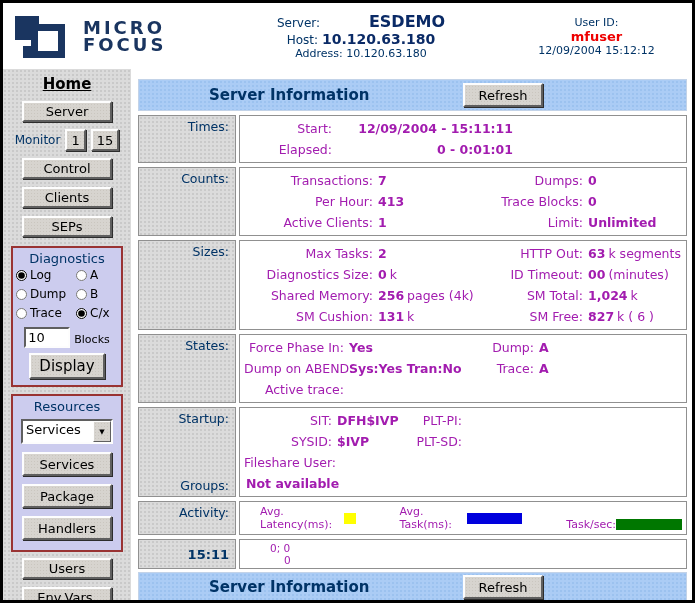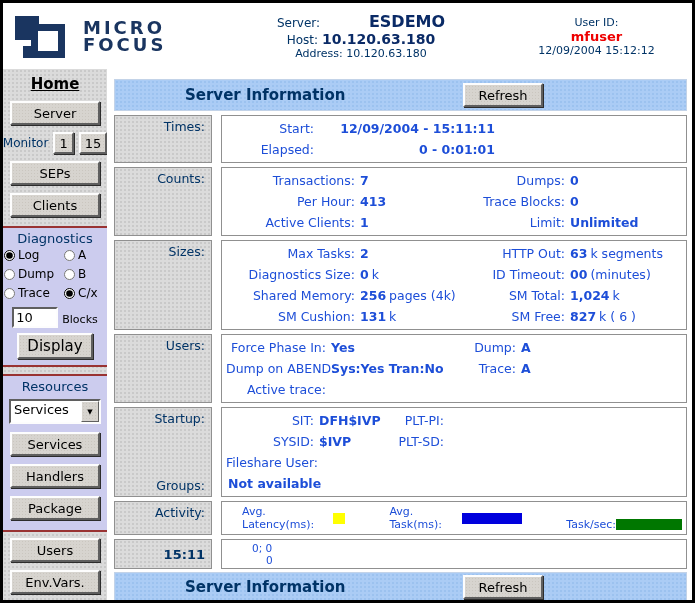--- a/index.html
+++ b/index.html
@@ -26,21 +26,21 @@
   .hdr-center { flex:1; text-align:center; color:#036; }
   .hdr-line1 { font-size:12px; } .hdr-line1 b { font-size:16px; color:#0a2a66;margin-left:45px; }
   .hdr-line2 { font-size:12px; } .hdr-line2 b { font-size:14px; color:#0a2a66; }
   .hdr-line3 { font-size:11px; }
   .hdr-right { width:175px; text-align:center; color:#036; margin-right:8px; }
   .hdr-user { color:#e00; font-weight:bold; font-size:13px; }
   .hdr-small { font-size:11px; }
 
   
   .bodyrow { flex:1; display:flex; overflow:hidden; }
-  .sidebar { width:104px; flex:0 0 auto; display:flex; flex-direction:column;
+  .sidebar { width:128px; flex:0 0 auto; display:flex; flex-direction:column;
              align-items:center; padding-top:4px; overflow:hidden; }
   .main { flex:1; padding:10px 5px 0 7px; overflow:hidden; }
 
   
   .btn { font-family:inherit; font-size:13px; color:#000; text-align:center;
          border-style:solid; border-width:2px; border-color:#fdfdfd #5f5f5f #5f5f5f #fdfdfd;
          box-shadow:1px 1px 0 #2c2c2c; cursor:pointer; padding:1px 6px; }
   .sb-btn { width:90px; height:24px; margin:4px 0; }
   .mini-btn { height:22px; min-width:20px; padding:1px 4px; margin:0; }
 
@@ -69,22 +69,22 @@
   
   .bar { height:32px; display:flex; align-items:center; border:1px solid #c3d3e8; box-sizing:border-box; }
   .bar-title { margin-left:70px; font-size:15px; font-weight:bold; color:#036; }
   .refresh-btn { margin-left:auto; margin-right:143px; width:80px; height:24px; }
   .bar2 { height:30px; margin-top:3px; }
 
   .section { display:flex; margin-top:4px; align-items:stretch; }
   .seclabel { width:98px; flex:0 0 auto; box-sizing:border-box; border:1px solid #909090;
               color:#036; font-size:12.5px; text-align:right; padding:3px 6px 3px 2px; }
   .seclabel.two { display:flex; flex-direction:column; justify-content:space-between; align-items:flex-end; }
-  .seccontent { flex:1; margin-left:9px; background:#fff; border:1px solid #909090;
-                padding:2px 4px; box-sizing:border-box; color:#1d4ed8; font-size:12.5px; }
+  .seccontent { flex:1; margin-left:3px; background:#fff; border:1px solid #909090;
+                padding:2px 4px; box-sizing:border-box; color:#a21caf; font-size:12.5px; }
   .line { display:grid; line-height:21px; }
   .gt { grid-template-columns:88px 181px 1fr; }
   .gt .vl { text-align:right; padding-left:0; }
   .g1 { grid-template-columns:129px 115px 95px 1fr; }
   .g2 { grid-template-columns:100px 125px 65px 1fr; }
   .g3 { grid-template-columns:88px 75px 55px 1fr; }
   .lb { text-align:right; white-space:nowrap; }
   .vl { padding-left:5px; white-space:nowrap; font-weight:bold; }
   .sfx { font-weight:normal; margin-left:3px; }
   .groups-val { font-weight:bold; line-height:21px; padding-left:2px; }
@@ -135,22 +135,23 @@
   <div class="bodyrow">
 
     <div class="sidebar tex-gray">
       <div class="home">Home</div>
       <button class="btn tex-btn sb-btn">Server</button>
       <div class="monitor-row">
         <span class="monitor-lbl">Monitor</span>
         <button class="btn tex-btn mini-btn">1</button>
         <button class="btn tex-btn mini-btn">15</button>
       </div>
+      <button class="btn tex-btn sb-btn">Control</button>
+      <button class="btn tex-btn sb-btn">Clients</button>
       <button class="btn tex-btn sb-btn">SEPs</button>
-      <button class="btn tex-btn sb-btn">Clients</button>
 
       <div class="group">
         <div class="group-title">Diagnostics</div>
         <div class="radio-grid">
           <label class="radio-item">
             <input type="radio" name="diag-left" checked="" style="">
             <span>Log</span>
             </label>
           <label class="radio-item">
             <input type="radio" name="diag-right" style="">
@@ -180,22 +181,22 @@
         <button class="btn tex-btn display-btn">Display</button>
       </div>
 
       <div class="group">
         <div class="group-title">Resources</div>
         <div class="sel">
           <span class="sel-text">Services</span>
           <span class="sel-arrow tex-btn">▼</span>
         </div>
         <button class="btn tex-btn sb-btn">Services</button>
+        <button class="btn tex-btn sb-btn">Package</button>
         <button class="btn tex-btn sb-btn">Handlers</button>
-        <button class="btn tex-btn sb-btn">Package</button>
       </div>
 
       <button class="btn tex-btn sb-btn">Users</button>
       <button class="btn tex-btn sb-btn">Env.Vars.</button>
 
     </div>
 
     <div class="main">
 
       <div class="bar tex-blue">
@@ -267,21 +268,21 @@
           <div class="line g1">
             <span class="lb">SM Cushion:</span>
             <span class="vl"><b>131</b><span class="sfx">k</span></span>
             <span class="lb">SM Free:</span>
             <span class="vl"><b>827</b><span class="sfx">k ( 6 )</span></span>
           </div>
         </div>
       </div>
 
       <div class="section">
-        <div class="seclabel tex-gray">Users:</div>
+        <div class="seclabel tex-gray">States:</div>
         <div class="seccontent">
           <div class="line g2">
             <span class="lb">Force Phase In:</span>
             <span class="vl">Yes</span>
             <span class="lb">Dump:</span>
             <span class="vl">A</span>
           </div>
           <div class="line g2">
             <span class="lb">Dump on ABEND:</span>
             <span class="vl">Sys:Yes Tran:No</span>

